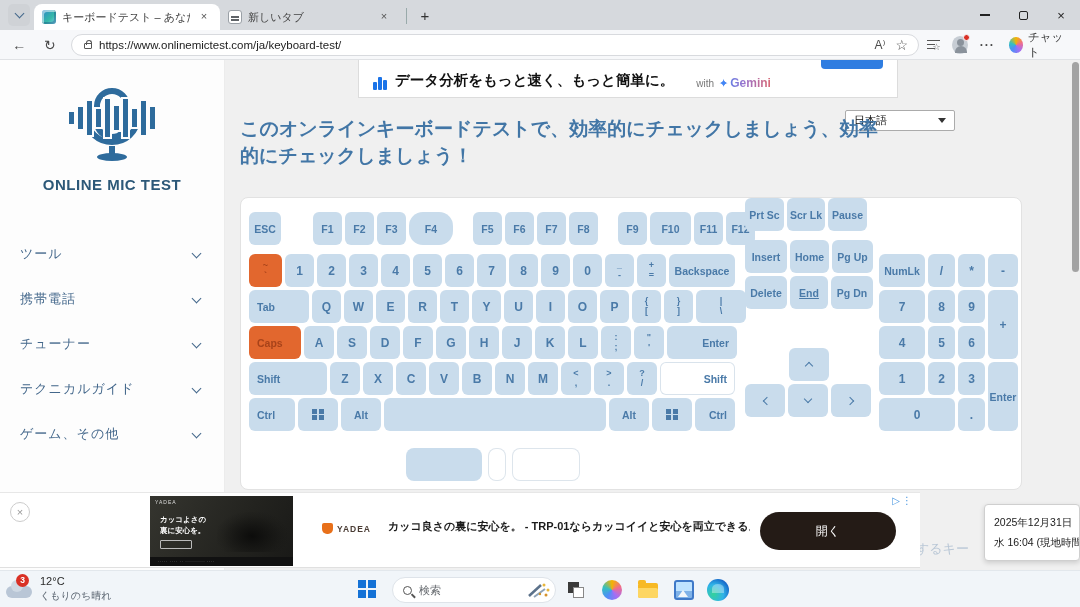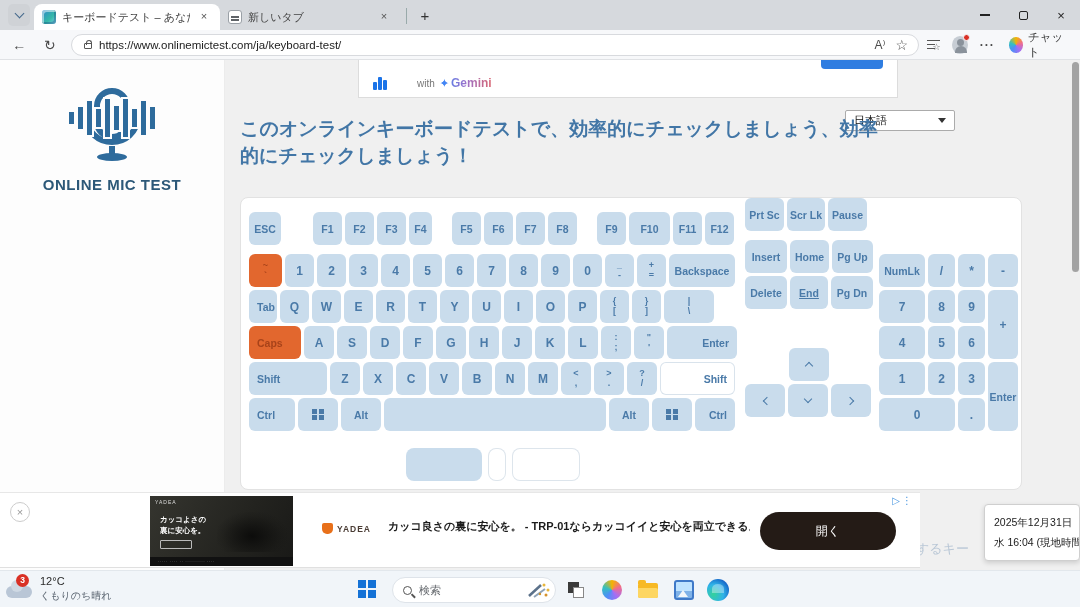--- a/index.html
+++ b/index.html
@@ -234,29 +234,52 @@
           <rect x="29" y="22" width="7" height="20"></rect>
           <rect x="38" y="12" width="7" height="40"></rect>
           <rect x="47" y="19" width="7" height="26"></rect>
           <rect x="56" y="12" width="7" height="40"></rect>
           <rect x="65" y="22" width="7" height="20"></rect>
           <rect x="74" y="14" width="7" height="36"></rect>
           <rect x="83" y="20" width="7" height="24"></rect>
         </g>
       </svg>
       <span class="brand">ONLINE MIC TEST</span>
+      <div class="smenu" id="smenu">
+          <div class="it">
+            <span>ツール</span>
+            <i class="chev"></i>
+          </div>
+          <div class="it">
+            <span>携帯電話</span>
+            <i class="chev"></i>
+          </div>
+          <div class="it">
+            <span>チューナー</span>
+            <i class="chev"></i>
+          </div>
+          <div class="it">
+            <span>テクニカルガイド</span>
+            <i class="chev"></i>
+          </div>
+          <div class="it">
+            <span>ゲーム、その他</span>
+            <i class="chev"></i>
+          </div>
+        </div>
     </div>
 
     <div class="main">
       <div class="topad">
         <span class="chart-ic">
             <i></i>
             <i></i>
             <i></i>
           </span>
+        <span class="t">データ分析をもっと速く、もっと簡単に。</span>
         <span class="withw">with</span>
         <span class="gem"><span class="gemstar">✦</span><span>Gemini</span></span>
         <button class="adbtn"></button>
       </div>
 
       <div class="lang">
         <span>日本語</span>
         <span class="ar"></span>
       </div>
 
@@ -271,21 +294,21 @@
               <div class="ksp" style="width: 26px;"></div>
               <div class="key" style="width: 29px;">
                 <span class="w">F1</span>
               </div>
               <div class="key" style="width: 29px;">
                 <span class="w">F2</span>
               </div>
               <div class="key" style="width: 29px;">
                 <span class="w">F3</span>
               </div>
-              <div class="key" style="width: 23px;">
+              <div class="key" style="width: 44px; border-radius: 14px;">
                 <span class="w">F4</span>
               </div>
               <div class="ksp" style="width: 14px;"></div>
               <div class="key" style="width: 29px;">
                 <span class="w">F5</span>
               </div>
               <div class="key" style="width: 29px;">
                 <span class="w">F6</span>
               </div>
               <div class="key" style="width: 29px;">
@@ -349,21 +372,21 @@
               </div>
               <div class="key" style="width: 29px;">
                 <span class="st">+</span>
                 <span class="st">=</span>
               </div>
               <div class="key" style="width: 66px;">
                 <span class="w">Backspace</span>
               </div>
             </div>
             <div class="krow">
-              <div class="key al-l" style="width: 28px; justify-content: center;">
+              <div class="key al-l" style="width: 60px; justify-content: center;">
                 <span class="w">Tab</span>
               </div>
               <div class="key" style="width: 29px;">
                 <span>Q</span>
               </div>
               <div class="key" style="width: 29px;">
                 <span>W</span>
               </div>
               <div class="key" style="width: 29px;">
                 <span>E</span>

